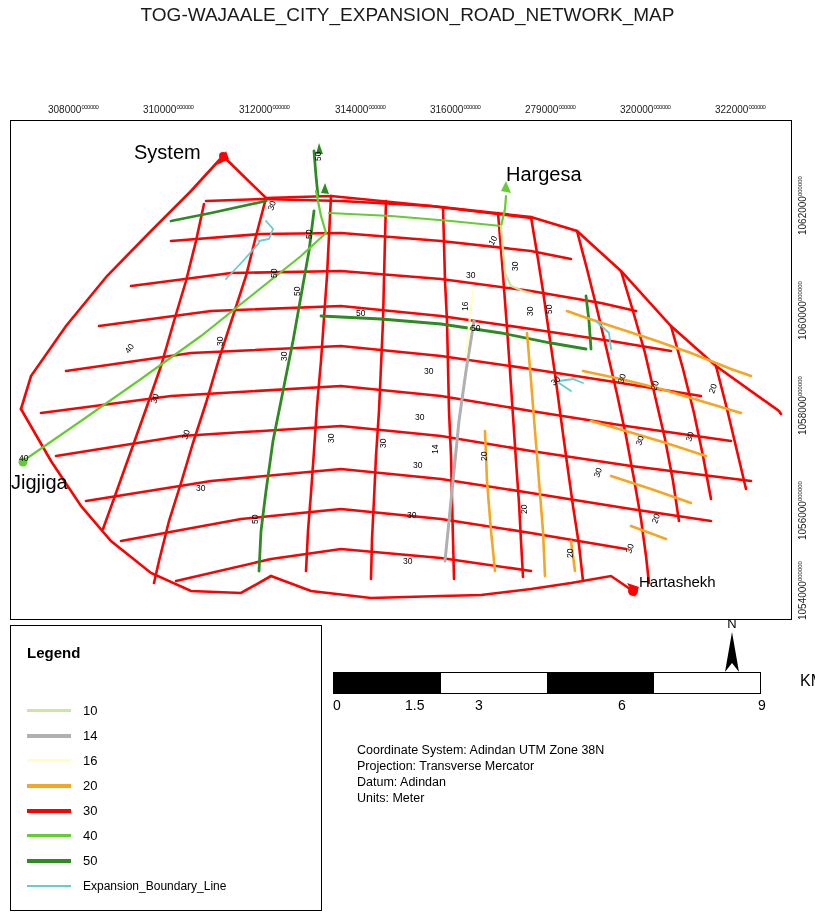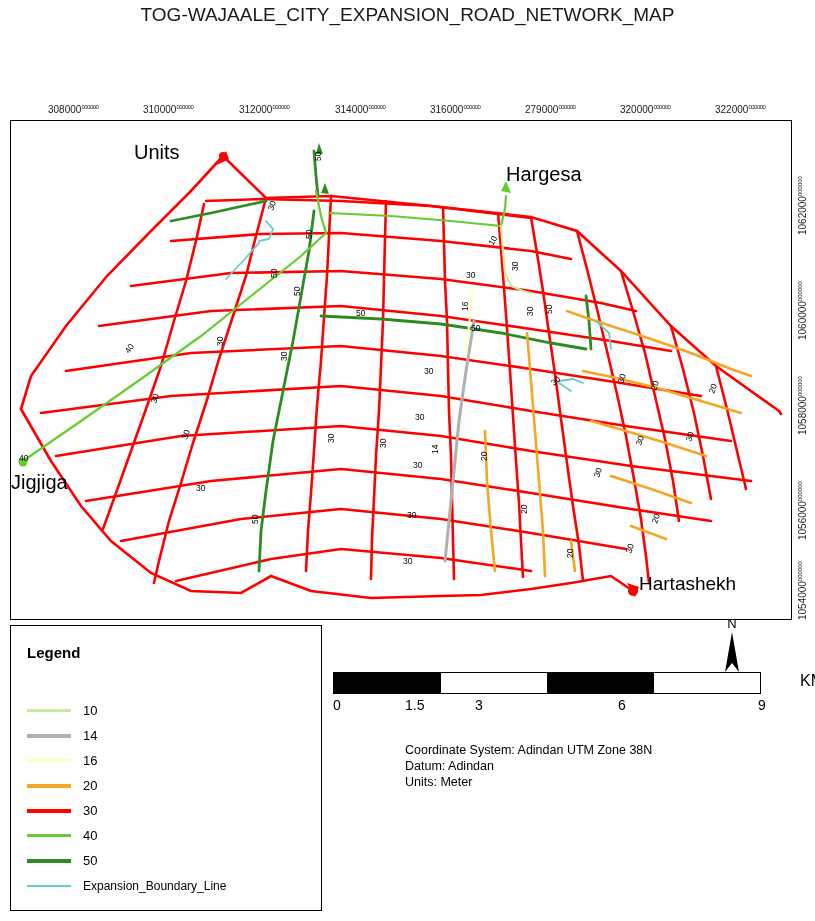--- a/index.html
+++ b/index.html
@@ -80,21 +80,21 @@
   .map-frame svg {
     display: block;
   }
   .place-label {
     position: absolute;
     font-size: 20px;
     color: #000;
     white-space: nowrap;
   }
   .place-label.small {
-    font-size: 19px;
+    font-size: 15px;
   }
   
   .legend-box {
     position: absolute;
     left: 10px;
     top: 625px;
     width: 312px;
     height: 286px;
     border: 1px solid #000;
     background: #fff;
@@ -189,21 +189,20 @@
     font-size: 14px;
   }
   
   .crs-block {
     position: absolute;
     left: 357px;
     top: 742px;
     font-size: 12.5px;
     line-height: 16px;
     color: #000;
-    margin-left: 48px;
   }
   .road-num {
     font-size: 8.5px;
     fill: #000;
     font-family: "Liberation Sans", sans-serif;
   }
 </style>
 </head>
 <body>
 
@@ -355,21 +354,21 @@
       <text class="road-num" x="516" y="393" transform="rotate(-90 516 393)">20</text>
       <text class="road-num" x="247" y="403" transform="rotate(-90 247 403)">50</text>
       <text class="road-num" x="396" y="397">30</text>
       <text class="road-num" x="646" y="403" transform="rotate(-70 646 403)">20</text>
       <text class="road-num" x="562" y="437" transform="rotate(-90 562 437)">20</text>
       <text class="road-num" x="620" y="433" transform="rotate(-70 620 433)">30</text>
       <text class="road-num" x="392" y="443">30</text>
     </g>
   </svg>
 
-  <div class="place-label" style="left:123px; top:20px;">Units</div>
+  <div class="place-label" style="left:123px; top:20px;">System</div>
   <div class="place-label" style="left:495px; top:42px;">Hargesa</div>
   <div class="place-label" style="left:0px;   top:350px;">Jigjiga</div>
   <div class="place-label small" style="left:628px; top:452px;">Hartashekh</div>
 </div>
 
 <div class="legend-box">
   <div class="legend-title">Legend</div>
   <div class="legend-items">
     <div class="legend-row">
       <span class="legend-swatch" style="border-top-width:3px; border-top-color:#c8e8a0;"></span>
@@ -423,15 +422,16 @@
 <div class="scale-ticks">
   <span style="left:13px">0</span>
   <span style="left:85px">1.5</span>
   <span style="left:155px">3</span>
   <span style="left:298px">6</span>
   <span style="left:438px">9</span>
 </div>
 
 <div class="crs-block">
   <div>Coordinate System: Adindan UTM Zone 38N</div>
+  <div>Projection: Transverse Mercator</div>
   <div>Datum: Adindan</div>
   <div>Units: Meter</div>
 </div>
 
 </body></html>

